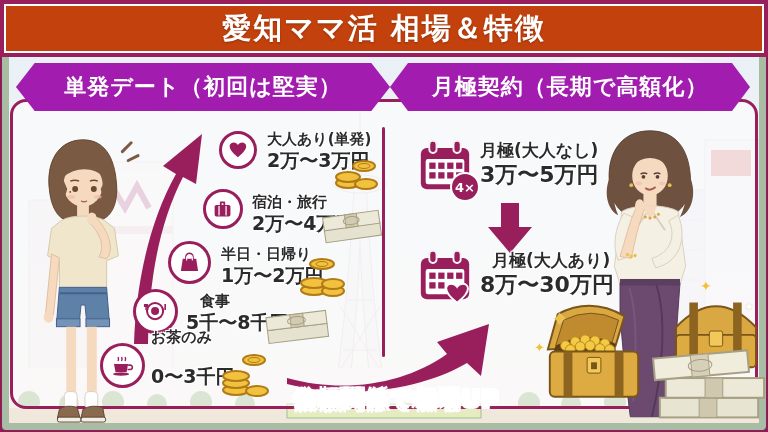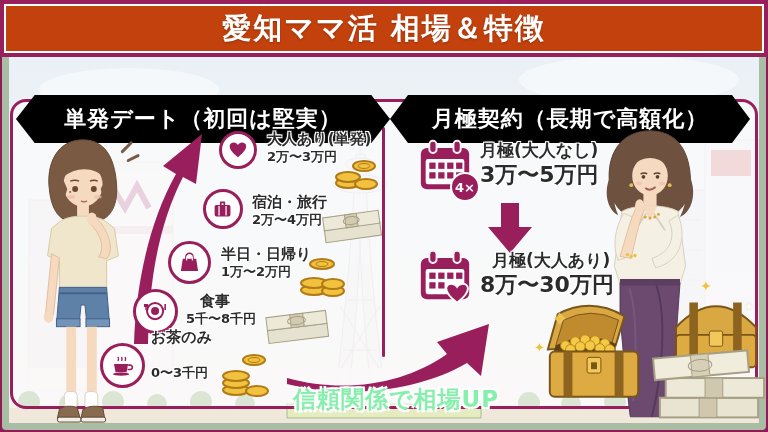--- a/index.html
+++ b/index.html
@@ -17,40 +17,39 @@
     box-shadow:inset 0 0 0 4px #991F5C, inset 0 0 0 6px #ffffff;
   }
   .header-title{color:#fff;font-size:29px;font-weight:bold;letter-spacing:2px;text-shadow:0 1px 2px rgba(0,0,0,.25);}
   .card{
     position:absolute;left:10px;top:99px;width:742px;height:304px;
     border:3px solid #991F5C;border-radius:16px;
     background:rgba(255,255,255,.58);
   }
   .divider{position:absolute;left:382px;top:127px;width:3px;height:230px;background:#991F5C;border-radius:2px;}
   .banner{
-    position:absolute;top:63px;height:48px;background:#000000;
+    position:absolute;top:63px;height:48px;background:#a21caf;
     display:flex;align-items:center;justify-content:center;
     clip-path:polygon(0 50%,5% 0,95% 0,100% 50%,95% 100%,5% 100%);
     box-shadow:0 2px 3px rgba(0,0,0,.2);
-    margin-top:32px;
   }
   .banner span{color:#fff;font-size:22px;font-weight:bold;letter-spacing:1px;}
   .icon-circle{
     position:absolute;background:#fff;border:3px solid #991F5C;border-radius:50%;
     display:flex;align-items:center;justify-content:center;box-sizing:border-box;
   }
   .icon-circle svg{width:62%;height:62%;}
   .lbl{position:absolute;font-weight:bold;color:#2B2B2B;line-height:1.2;white-space:nowrap;
        text-shadow:-1px -1px 0 #fff,1px -1px 0 #fff,-1px 1px 0 #fff,1px 1px 0 #fff,0 0 3px #fff;}
   .lbl-s{font-size:15px;}
-  .lbl-m{font-size:13px;}
+  .lbl-m{font-size:19px;}
   .lbl-r{font-size:17px;}
   .lbl-rp{font-size:22px;}
   .footer-note{
-    position:absolute;left:293px;top:384px;font-size:23px;font-weight:bold;color:#86efac;letter-spacing:1px;
+    position:absolute;left:293px;top:384px;font-size:23px;font-weight:bold;color:#ffffff;letter-spacing:1px;
     text-shadow:-2px -2px 0 #fff,2px -2px 0 #fff,-2px 2px 0 #fff,2px 2px 0 #fff,0 0 4px #fff;
   }
   .badge{
     position:absolute;background:#991F5C;border:2px solid #fff;border-radius:50%;
     color:#fff;font-weight:bold;display:flex;align-items:center;justify-content:center;
   }
   .sparkle{position:absolute;color:#EFC23E;font-weight:bold;text-shadow:0 0 2px #fff;}
 </style>
 </head>
 <body>

